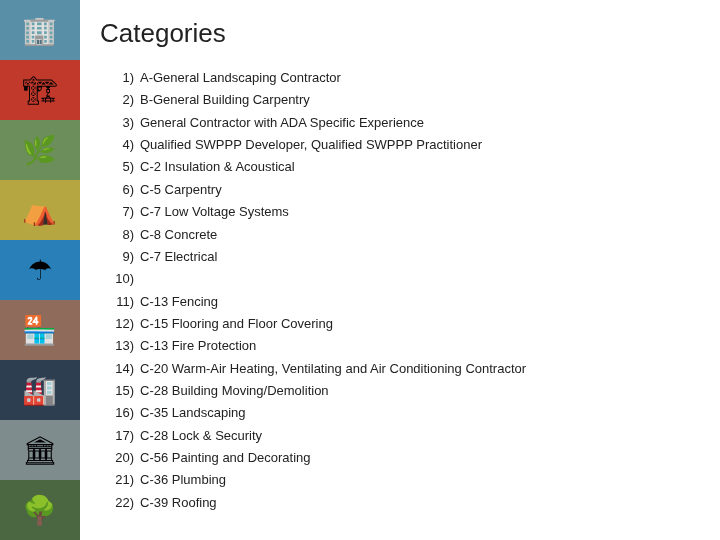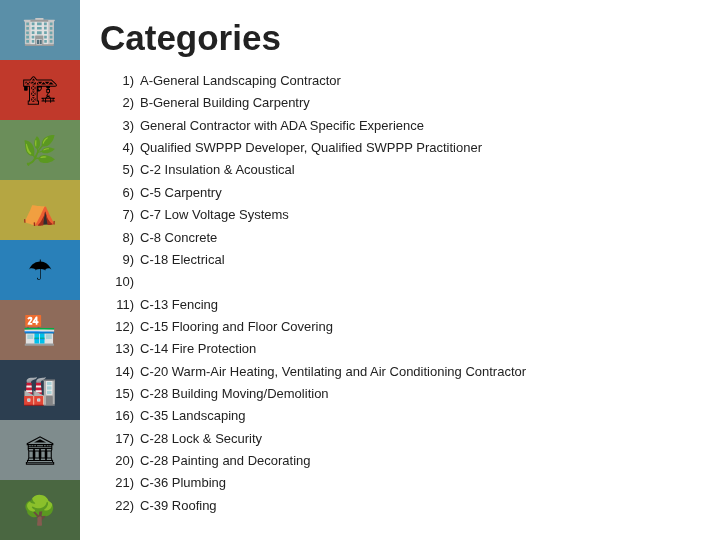--- a/index.html
+++ b/index.html
@@ -55,24 +55,24 @@
     .img9::after { content: "🌳"; font-size: 28px; }
 
     .main-content {
       flex: 1;
       padding: 18px 20px 10px 20px;
       display: flex;
       flex-direction: column;
     }
 
     h1 {
-      font-size: 35px;
-      font-weight: bold;
+      font-size: 26px;
+      font-weight: normal;
       color: #222;
-      margin-bottom: 12px;
+      margin-bottom: 18px;
     }
 
     .categories-list {
       font-size: 13px;
       color: #222;
       line-height: 1.72;
       columns: 1;
     }
 
     .list-item {
@@ -136,56 +136,56 @@
       <div class="list-item">
         <span class="list-num">7)</span>
         <span class="list-text">C-7 Low Voltage Systems</span>
       </div>
       <div class="list-item">
         <span class="list-num">8)</span>
         <span class="list-text">C-8 Concrete</span>
       </div>
       <div class="list-item">
         <span class="list-num">9)</span>
-        <span class="list-text">C-18 Electrical</span>
+        <span class="list-text">C-7 Electrical</span>
       </div>
       <div class="list-item">
         <span class="list-num">10)</span>
       </div>
       <div class="list-item">
         <span class="list-num">11)</span>
         <span class="list-text">C-13 Fencing</span>
       </div>
       <div class="list-item">
         <span class="list-num">12)</span>
         <span class="list-text">C-15 Flooring and Floor Covering</span>
       </div>
       <div class="list-item">
         <span class="list-num">13)</span>
-        <span class="list-text">C-14 Fire Protection</span>
+        <span class="list-text">C-13 Fire Protection</span>
       </div>
       <div class="list-item">
         <span class="list-num">14)</span>
         <span class="list-text">C-20 Warm-Air Heating, Ventilating and Air Conditioning Contractor</span>
       </div>
       <div class="list-item">
         <span class="list-num">15)</span>
         <span class="list-text">C-28 Building Moving/Demolition</span>
       </div>
       <div class="list-item">
         <span class="list-num">16)</span>
         <span class="list-text">C-35 Landscaping</span>
       </div>
       <div class="list-item">
         <span class="list-num">17)</span>
         <span class="list-text">C-28 Lock &amp; Security</span>
       </div>
       <div class="list-item">
         <span class="list-num">20)</span>
-        <span class="list-text">C-28 Painting and Decorating</span>
+        <span class="list-text">C-56 Painting and Decorating</span>
       </div>
       <div class="list-item">
         <span class="list-num">21)</span>
         <span class="list-text">C-36 Plumbing</span>
       </div>
       <div class="list-item">
         <span class="list-num">22)</span>
         <span class="list-text">C-39 Roofing</span>
       </div>
     </div>

